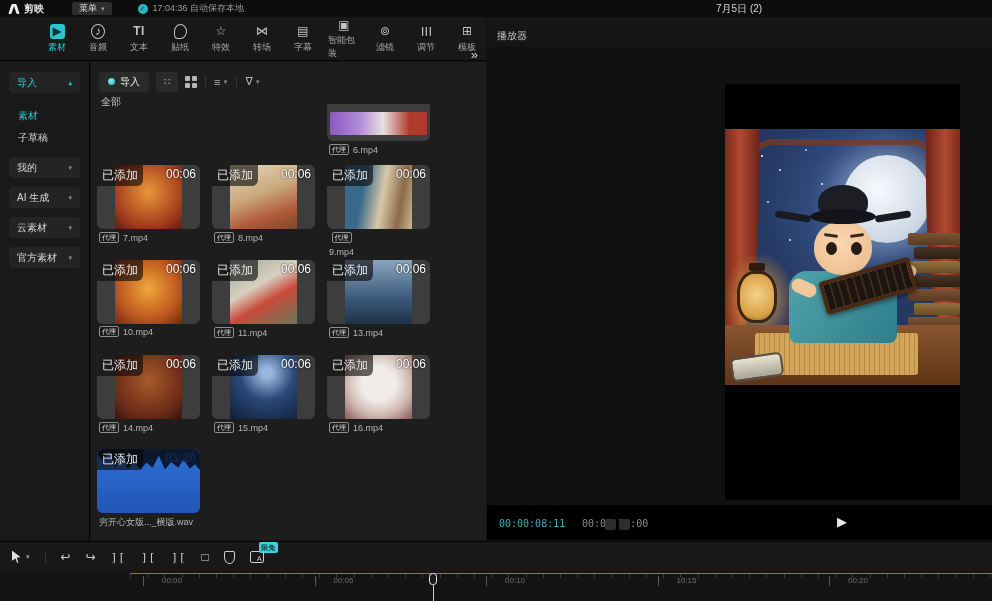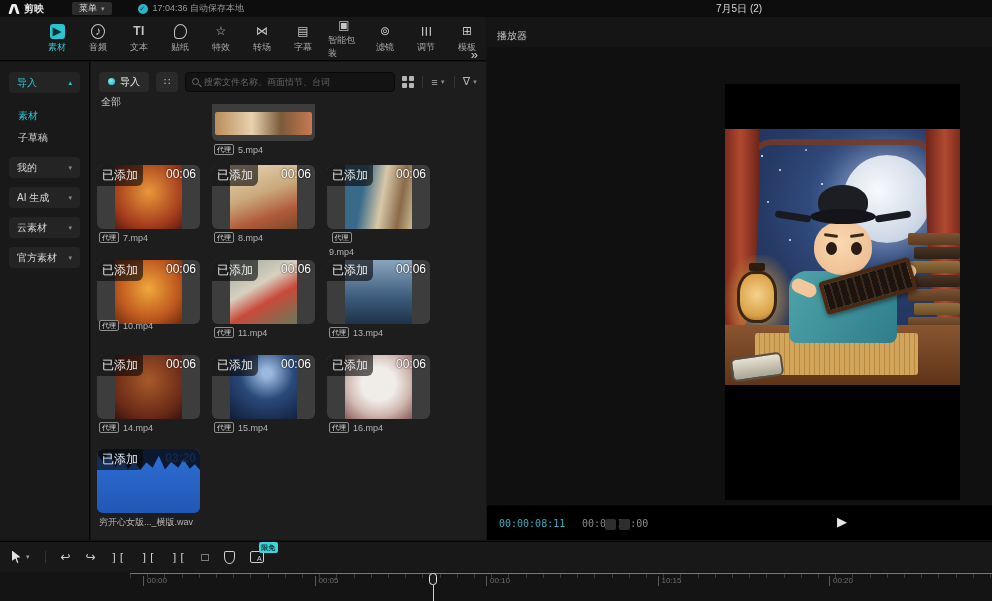--- a/index.html
+++ b/index.html
@@ -156,21 +156,21 @@
   .bracket { font-family:"DejaVu Sans Mono",monospace; font-size:11px; letter-spacing:1px; }
   .shield-shape { width:11px; height:13px; border:1.4px solid #cfcfcf; border-radius:2px 2px 50% 50%; }
   .docA { width:14px; height:12px; border:1.4px solid #cfcfcf; border-radius:2px; font-size:7px; display:flex; align-items:flex-end; justify-content:flex-end; padding:0 1px; color:#cfcfcf; }
   .free-badge { position:absolute; top:-9px; left:9px; background:#3fd2d8; color:#073a3d; font-size:7px; font-weight:bold; padding:0.5px 2.5px; border-radius:2px; white-space:nowrap; }
 
   
   #timeline { position:absolute; left:0; right:0; top:573px; bottom:0; background:#141414; }
   .range-line { position:absolute; left:130px; right:0; top:0; height:1px; background:#8f7c26; }
   #ruler { position:absolute; left:130px; right:0; top:1px; height:14px;
            background:repeating-linear-gradient(90deg,#3a3a3a 0 1px,transparent 1px 17.2px); background-size:100% 4px; background-repeat:no-repeat; }
-  .tick { position:absolute; top:2px; font-size:8px; color:#6f6f6f; border-left:1px solid #5a5a5a; padding-left:3px; line-height:10px; }
+  .tick { position:absolute; top:2px; font-size:8px; color:#6f6f6f; border-left:1px solid #5a5a5a; padding-left:18px; line-height:10px; }
   #playhead { position:absolute; left:429px; top:0; width:9px; height:28px; }
   .ph-handle { position:absolute; left:0; top:0; width:8px; height:12px; border:1.6px solid #ececec; border-radius:3.5px; background:#1a1a1a; }
   .ph-line { position:absolute; left:3.5px; top:12px; width:1.4px; height:16px; background:#cfcfcf; }
 </style>
 </head>
 <body>
 
 <div id="titlebar">
   <div class="logo-wrap">
     <span class="logo-mark">
@@ -268,46 +268,42 @@
 
 <div id="library">
   <div class="lib-top">
     <div class="import-btn">
       <span class="import-dot"></span>
       <span>导入</span>
     </div>
     <div class="qr-btn">
         <span>∷</span>
       </div>
-    <div class="search-box">
-      <span class="search-glyph"></span>
-      <input type="text" placeholder="搜索文件名称、画面情节、台词" style="">
-    </div>
     <div class="view-icons">
       <span class="grid-four">
           <i></i>
           <i></i>
           <i></i>
           <i></i>
         </span>
       <span class="vdiv"></span>
       <span class="ico-txt">≡<span class="ico-caret">▼</span></span>
       <span class="vdiv"></span>
       <span class="ico-txt">∇<span class="ico-caret">▼</span></span>
     </div>
   </div>
   <div class="all-label">全部</div>
   <div id="grid">
-      <div class="gitem" style="left: 115px; top: 0px;">
+      <div class="gitem" style="left: 230px; top: 0px;">
         <div class="thumb" style="height: 37px; border-radius: 0px 0px 6px 6px;">
-          <div class="pic strip clip-5"></div>
+          <div class="pic strip clip-6"></div>
         </div>
         <div class="gmeta" style="top: 40px;">
           <span class="badge-proxy">代理</span>
-          <span class="fname">5.mp4</span>
+          <span class="fname">6.mp4</span>
         </div>
       </div>
       <div class="gitem" style="left: 0px; top: 61px;">
         <div class="thumb" style="height: 64px;">
           <div class="pic square clip-7"></div>
           <span class="badge-added">已添加</span>
           <span class="dur">00:06</span>
         </div>
         <div class="gmeta" style="top: 67px;">
           <span class="badge-proxy">代理</span>
@@ -335,21 +331,21 @@
           <span class="badge-proxy">代理</span>
           <span class="fname">9.mp4</span>
         </div>
       </div>
       <div class="gitem" style="left: 0px; top: 156px;">
         <div class="thumb" style="height: 64px;">
           <div class="pic square clip-10"></div>
           <span class="badge-added">已添加</span>
           <span class="dur">00:06</span>
         </div>
-        <div class="gmeta" style="top: 60px;">
+        <div class="gmeta" style="top: 66px;">
           <span class="badge-proxy">代理</span>
           <span class="fname">10.mp4</span>
         </div>
       </div>
       <div class="gitem" style="left: 115px; top: 156px;">
         <div class="thumb" style="height: 64px;">
           <div class="pic square clip-11"></div>
           <span class="badge-added">已添加</span>
           <span class="dur">00:06</span>
         </div>

